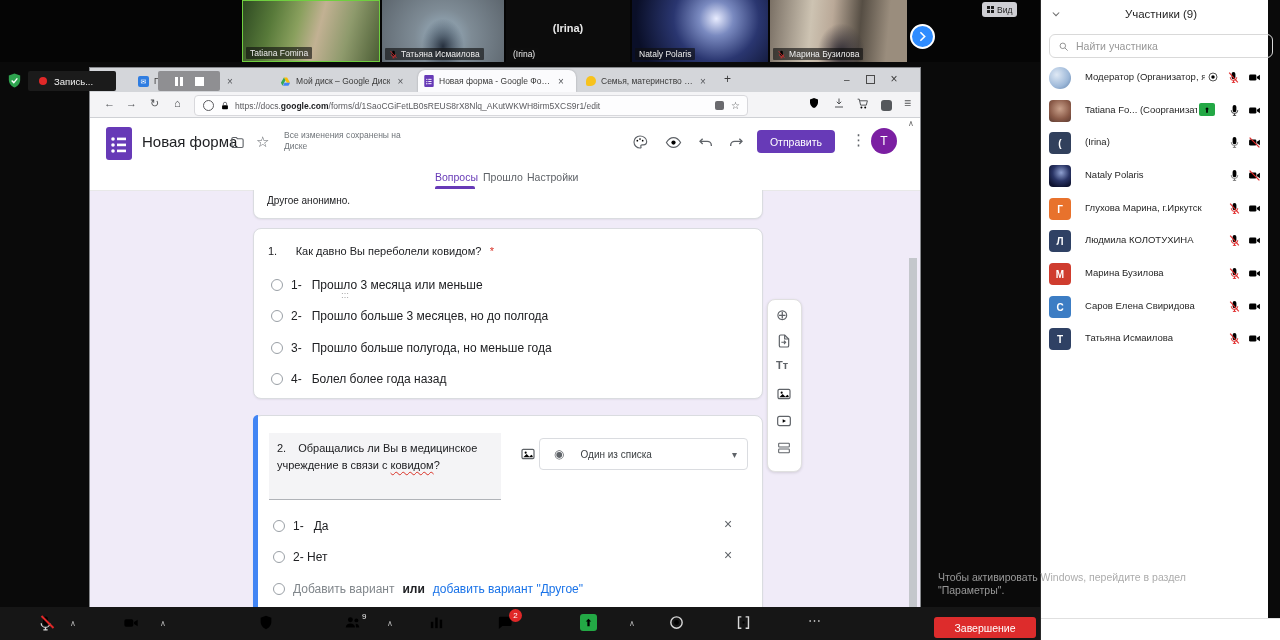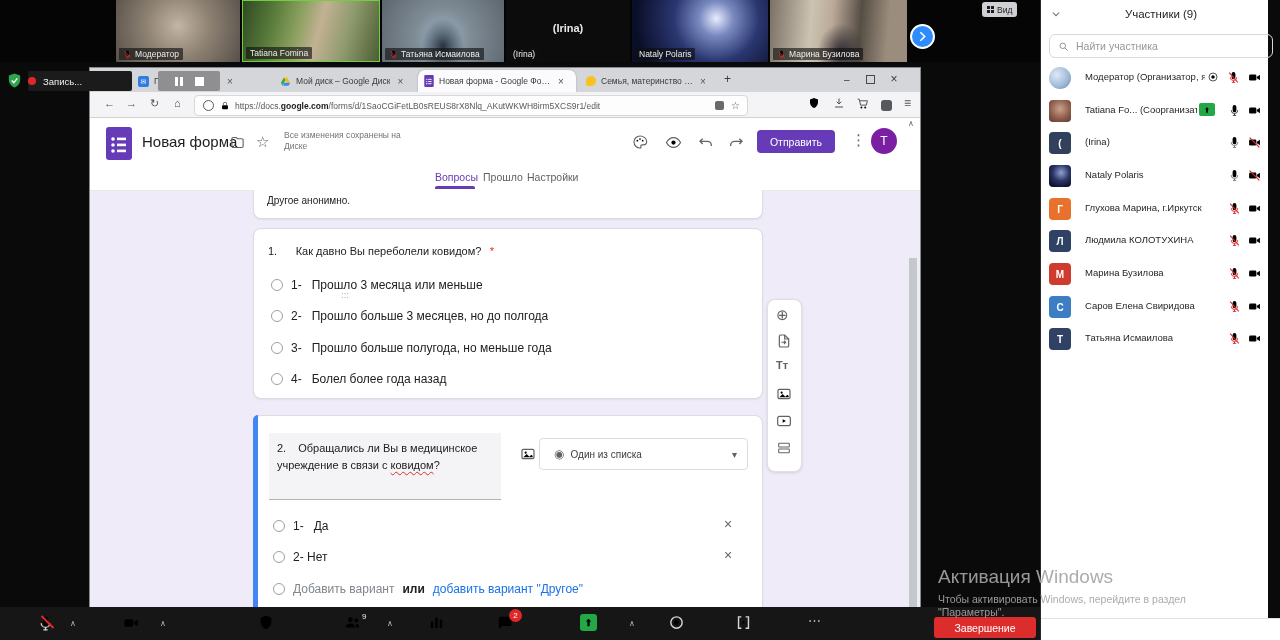--- a/index.html
+++ b/index.html
@@ -82,22 +82,22 @@
   .addlink{color:#1a73e8;}
   .fsidebar{position:absolute;left:677px;top:181px;width:33px;height:171px;background:#fff;border-radius:8px;
        border:1px solid #e0e0e0;box-shadow:0 1px 3px rgba(0,0,0,.12);}
   .fsic{position:absolute;left:8px;color:#5f6368;}
   .dragdots{position:absolute;left:240px;top:174px;color:#9e9e9e;font-size:8px;line-height:4px;text-align:center;width:30px;}
   .sbar-thumb{position:absolute;left:819px;top:140px;width:8px;height:349px;background:#c4c7cc;}
   .sbar-up{position:absolute;left:818px;top:1px;color:#666;font-size:8px;}
 
   
   .recshield{left:6px;top:72px;}
-  .recpill{left:28px;top:71px;width:104px;height:20px;background:#1b1b1b;border-radius:2px;display:flex;align-items:center;
-       gap:7px;box-sizing:border-box;color:#f0f0f0;font-size:9.5px;}
+  .recpill{left:28px;top:71px;width:88px;height:20px;background:#1b1b1b;border-radius:2px;display:flex;align-items:center;
+       gap:7px;padding-left:11px;box-sizing:border-box;color:#f0f0f0;font-size:9.5px;}
   .recdot{width:8px;height:8px;border-radius:50%;background:#e02828;}
   .recctl{left:158px;top:71px;width:62px;height:20px;background:#8f8f92;border-radius:2px;display:flex;align-items:center;
        justify-content:center;gap:12px;}
   .pausebars{width:8px;height:9px;border-left:3px solid #fff;border-right:3px solid #fff;box-sizing:border-box;}
   .stopsq{width:9px;height:9px;background:#fff;}
 
   
   .ztoolbar{left:0;top:607px;width:1040px;height:33px;background:#161616;}
   .zt{position:absolute;color:#d8d8d8;}
   .caret{color:#b9b9b9;font-size:8px;}
@@ -263,28 +263,20 @@
         <circle cx="7" cy="12" r="1.8" fill="#fff"></circle>
         <rect x="11" y="10.6" width="9" height="2.6" fill="#fff"></rect>
         <circle cx="7" cy="18" r="1.8" fill="#fff"></circle>
         <rect x="11" y="16.6" width="9" height="2.6" fill="#fff"></rect>
         <circle cx="7" cy="24" r="1.8" fill="#fff"></circle>
         <rect x="11" y="22.6" width="9" height="2.6" fill="#fff"></rect>
       </symbol>
 </svg>
 
 <div class="abs" style="left:0;top:0;width:1040px;height:62px;background:#050505;">
-  <div class="tile t1">
-    <span class="vlabel">
-          <svg class="ic" width="9" height="9" style="color:#e02828">
-            <use href="#i-mic-off"></use>
-          </svg>
-          <span>Модератор</span>
-        </span>
-  </div>
   <div class="tile t2">
     <span class="vlabel">
           <span>Tatiana Fomina</span>
         </span>
   </div>
   <div class="tile t3">
     <span class="vlabel">
           <svg class="ic" width="9" height="9" style="color:#e02828">
             <use href="#i-mic-off"></use>
           </svg>
@@ -447,21 +439,21 @@
     <div class="card" style="top:297px;height:226px;border-radius:8px 8px 0 0;">
       <div style="position:absolute;left:-1px;top:-1px;width:5px;height:227px;background:#4285f4;border-radius:8px 0 0 0;"></div>
       <div class="qbox">
         <span>2.</span><span style="margin-left:12px"></span><span>Обращались ли Вы в медицинское учреждение в связи с </span><span class="wavy">ковидом</span><span>?</span>
       </div>
       <svg class="ic" style="position:absolute;left:266px;top:30px;color:#5f6368" width="16" height="16">
             <use href="#i-image"></use>
           </svg>
       <div class="typesel">
         <span style="margin-left:14px;font-size:12px;color:#5f6368">◉</span>
-        <span style="margin-left:6px">Один из списка</span>
+        <span style="margin-left:16px">Один из списка</span>
         <span style="margin-left:auto;margin-right:10px;color:#5f6368">▾</span>
       </div>
       <div class="optrow" style="left:19px;top:103px;">
             <span class="radio"></span>
             <span class="optlabel">1-   Да</span>
           </div>
       <span class="optx" style="left:470px;top:100px;">×</span>
       <div class="optrow" style="left:19px;top:134px;">
             <span class="radio"></span>
             <span class="optlabel">2- Нет</span>
@@ -547,21 +539,20 @@
         <use href="#i-record"></use>
       </svg>
   <svg class="ic zt" style="left:735px;top:7px" width="17" height="17">
         <use href="#i-apps"></use>
       </svg>
   <span class="zt" style="left:808px;top:6px;font-size:13px;position:absolute;">⋯</span>
   <button class="endbtn">Завершение</button>
 </div>
 
 <div class="abs wm">
-  <div class="wm1">Активация Windows</div>
   <div class="wm2">Чтобы активировать Windows, перейдите в раздел</div>
   <div class="wm2" style="margin-top:1px">"Параметры".</div>
 </div>
 
 <div class="abs panel">
   <div class="phead">Участники (9)</div>
   <svg class="ic pcollapse" width="10" height="10" style="position:absolute">
         <use href="#i-chev-down"></use>
       </svg>
   <div class="psearch">

